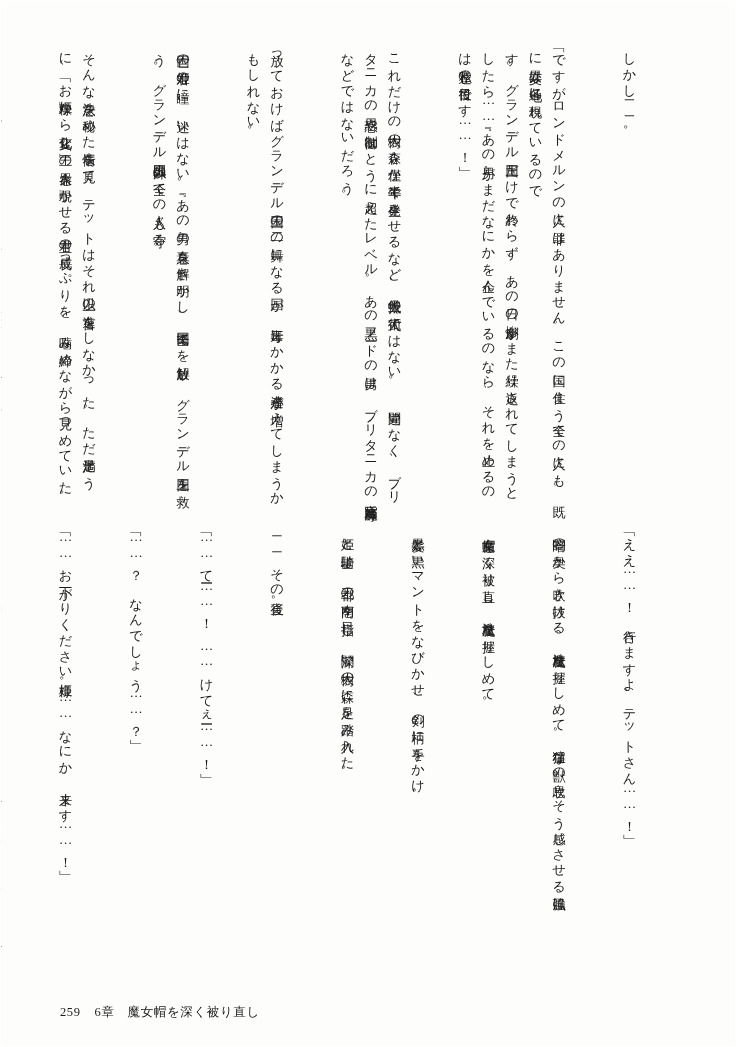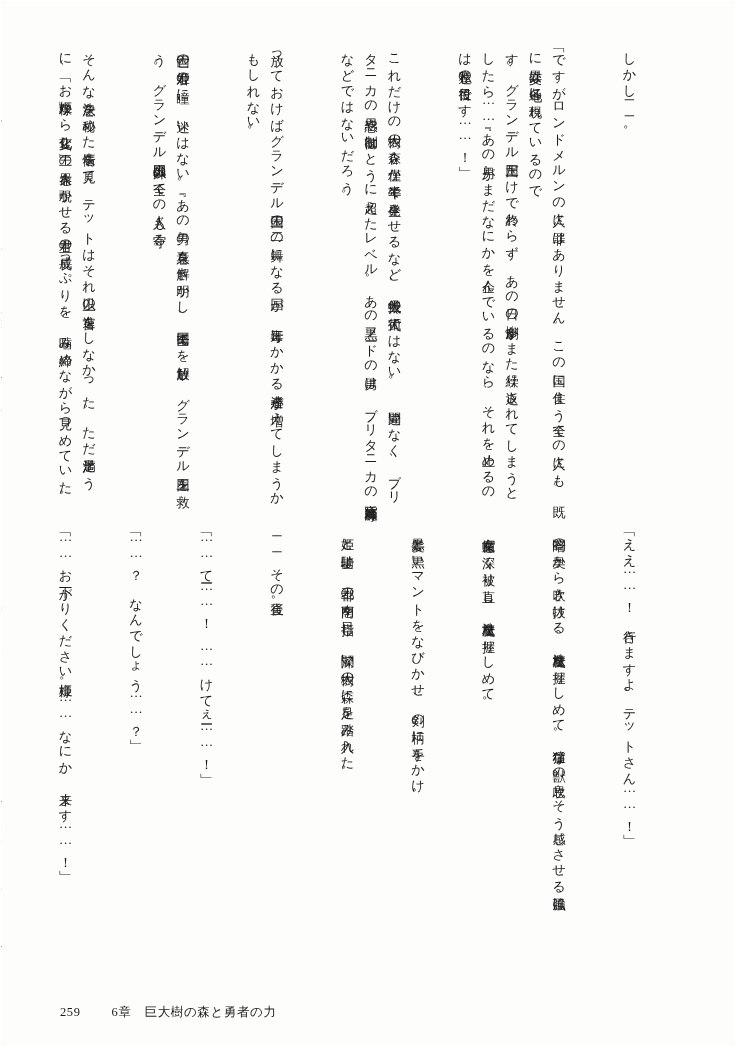--- a/index.html
+++ b/index.html
@@ -49,21 +49,21 @@
     position: absolute;
     left: 0;
     right: 0;
     bottom: 26px;
     padding-left: 60px;
     font-size: 12.5px;
     letter-spacing: 0.6px;
     color: #1b1b1b;
     display: flex;
     align-items: baseline;
-    gap: 31px;
+    gap: 14px;
   }
   .footer .pnum {
     font-family: "Liberation Serif", "DejaVu Serif", serif;
     font-size: 12.5px;
   }
   .footer .chap {
     font-size: 12.5px;
   }
   .paper-edge {
     position: absolute;
@@ -101,17 +101,17 @@
     <span class="vcol">テットは一歩前に出て抜刀する。マキナはその後ろで杖を構えた。互いにいつでも反応できるように。前衛と後衛に役割分担した、いつものフォーメーションだ。</span>
     
     
     
     
     
   </div>
 
   <div class="footer">
     <span class="pnum">259</span>
-    <span class="chap">6章　巨大樹の森と勇者の力</span>
+    <span class="chap">6章　魔女帽を深く被り直し</span>
   </div>
 
   <div class="paper-edge"></div>
 </div>
 
 </body></html>

